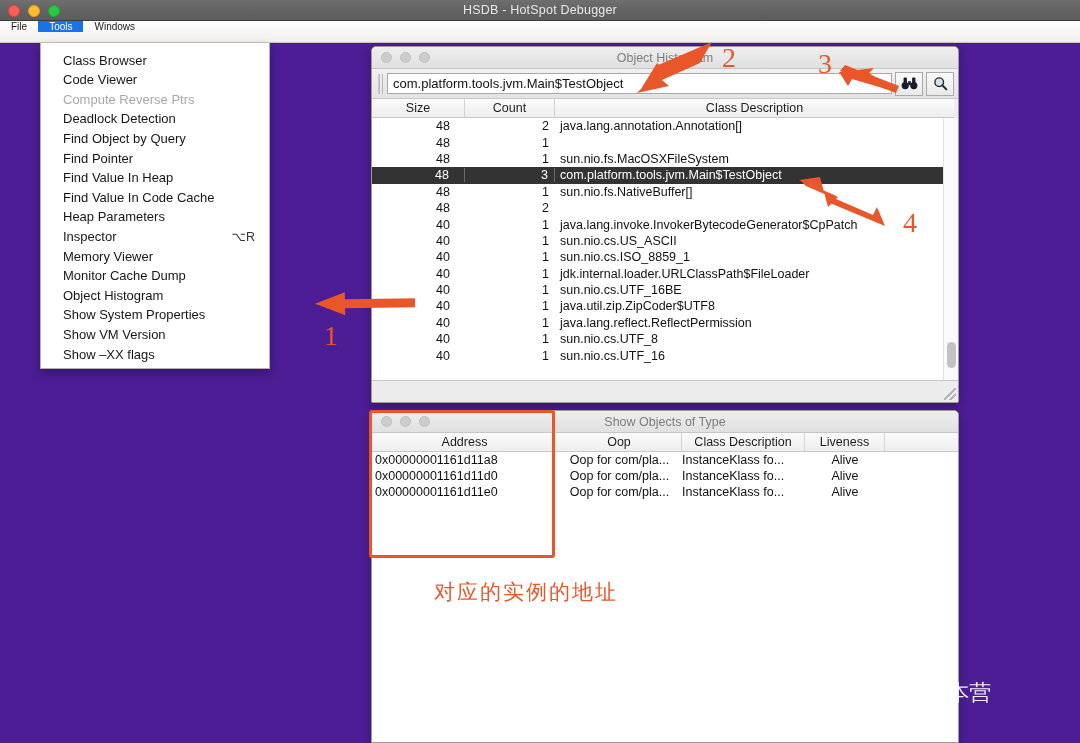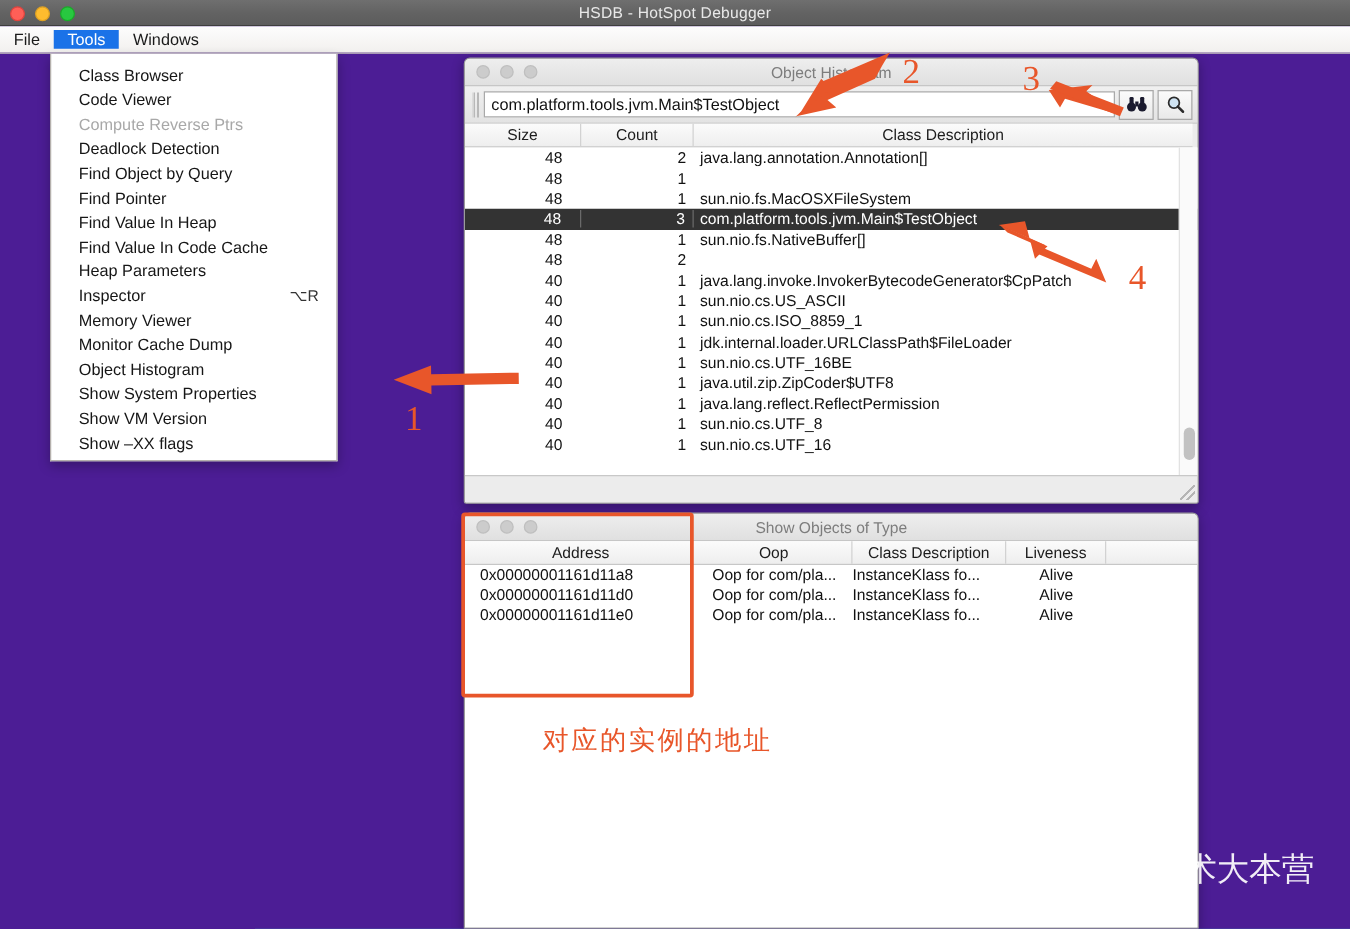--- a/index.html
+++ b/index.html
@@ -53,22 +53,22 @@
   .dot.grey   { background: #cccccc; border: 1px solid #bfbfbf; }
 
   
   #menubar {
     position: absolute;
     top: 21px; left: 0;
     width: 1080px; height: 22px;
     background: linear-gradient(to bottom,#fdfdfd 0%,#f2f0ee 100%);
     border-bottom: 1px solid #c8c4c0;
     display: flex;
-    align-items: center;
-    font-size: 13px;
+    align-items: flex-start;
+    font-size: 10px;
   }
   .menu-title {
     padding: 0 11px;
     display: flex; align-items: center;
     color: #1a1a1a;
     cursor: default;
   }
   .menu-title.active {
     background: #1a72e8;
     color: #ffffff;
@@ -249,21 +249,21 @@
     left: 0; right: 0; top: 22px; bottom: 0;
     background: #ffffff;
   }
   .orow {
     display: flex;
     height: 16.2px;
     font-size: 12.5px;
     color: #111;
     align-items: center;
   }
-  .orow .c-addr { width: 185px; text-align: left; padding-left: 12px; }
+  .orow .c-addr { width: 185px; text-align: left; padding-left: 3px; }
   .orow .c-oop  { width: 125px; text-align: center; }
   .orow .c-cd   { width: 123px; }
   .orow .c-live { width: 80px;  text-align: center; }
 
   #obj-header .th.h-addr { width: 185px; justify-content: center; border-right: none; }
   #obj-header .th.h-oop  { width: 125px; }
   #obj-header .th.h-cd   { width: 123px; }
   #obj-header .th.h-live { width: 80px; }
   #obj-header .spacer-r  { flex: 1; }
 
@@ -302,26 +302,25 @@
   
   #watermark {
     position: absolute;
     left: 800px; top: 678px;
     display: flex;
     align-items: center;
     gap: 5px;
     z-index: 70;
   }
   #watermark .wm-text {
-    font-size: 26px;
+    font-size: 22px;
     color: #ffffff;
     opacity: .92;
     letter-spacing: 0px;
-    font-family: Liberation Serif, serif;
-    margin-left: 37px;
+    font-family: Liberation Sans, sans-serif;
   }
 </style>
 </head>
 <body>
 
 <div id="app-root">
 
   <div id="titlebar">
     <div class="traffic">
       <span class="dot red"></span>

